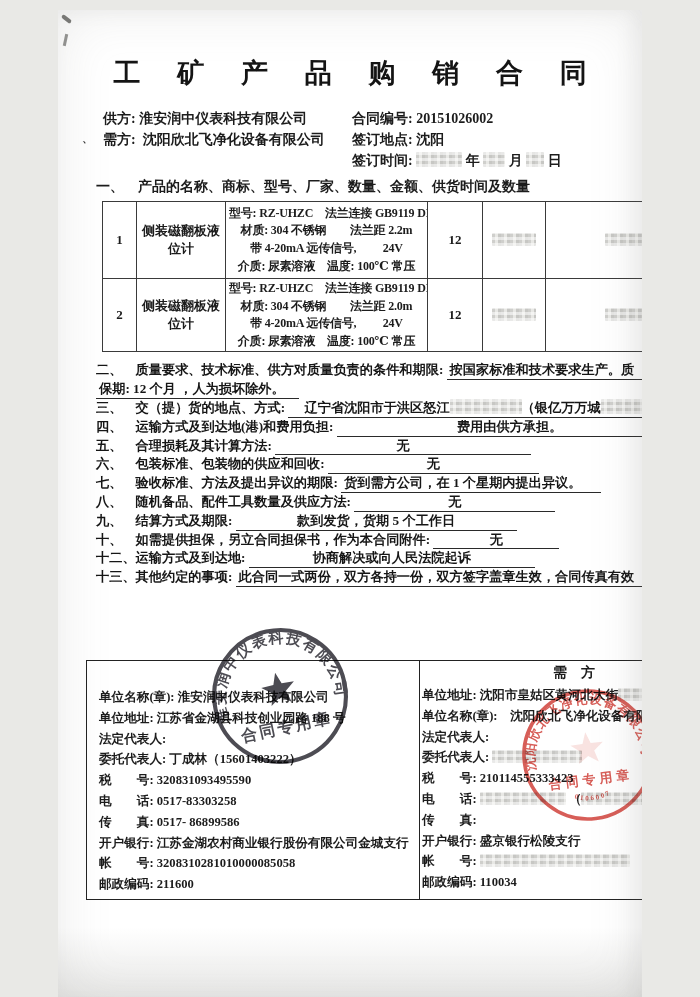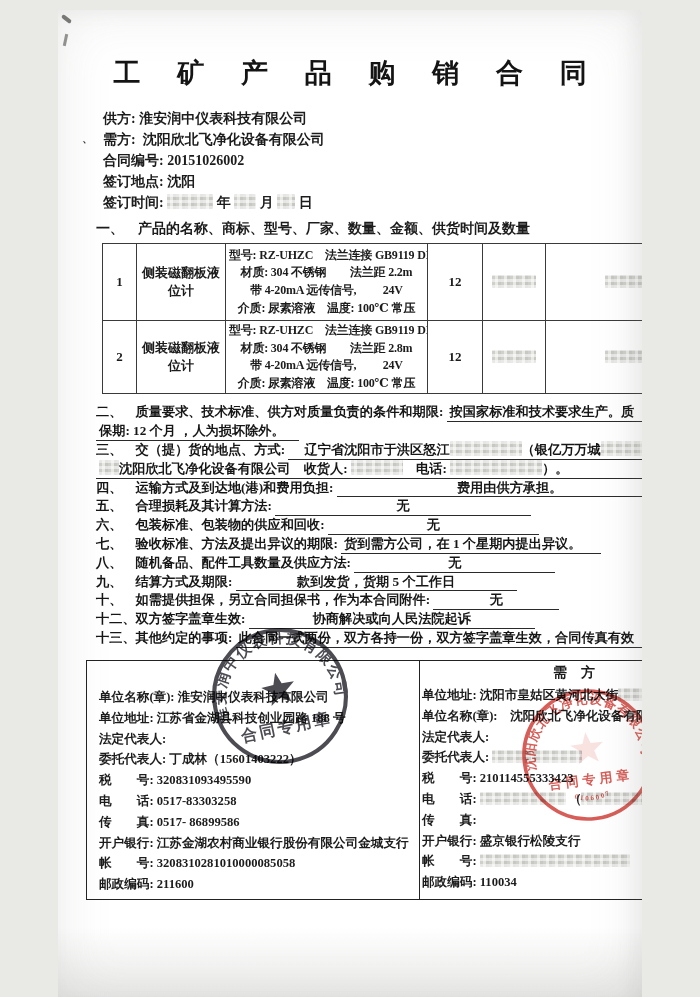--- a/index.html
+++ b/index.html
@@ -10,22 +10,22 @@
     font-weight:600;
   }
   .page::after{content:"";position:absolute;inset:0;pointer-events:none;
     box-shadow:inset 0 0 55px rgba(120,120,115,.14), inset -8px 0 18px rgba(140,140,135,.10);}
   .shade-bottom{position:absolute;left:0;right:0;bottom:0;height:80px;pointer-events:none;
     background:linear-gradient(to bottom, rgba(175,175,170,0), rgba(170,170,165,.30));}
 
   
   .title{padding-top:45px;text-align:center;font-size:27px;font-weight:700;
     letter-spacing:15px;padding-left:15px;color:#141414;}
-  .meta{display:flex;margin:17px 44px 0 45px;
-    font-size:14px;line-height:21px;flex-direction:column;}
+  .meta{display:flex;justify-content:space-between;margin:17px 44px 0 45px;
+    font-size:14px;line-height:21px;}
   .meta .mrow{white-space:nowrap;}
   .meta-right{width:246px;}
   .sec-heading{margin:7px 44px 0 38px;font-size:14px;font-weight:700;}
 
   
   .rd{display:inline-block;vertical-align:-2px;border-radius:1px;
     background-color:#d9d9d6;
     background-image:
       repeating-linear-gradient(0deg, rgba(255,255,255,.55) 0 3px, rgba(0,0,0,0) 3px 6px),
       repeating-linear-gradient(90deg,#cfcfcc 0 3px,#e8e8e5 3px 6px,#c7c7c4 6px 9px);}
@@ -136,21 +136,21 @@
       </td>
       <td class="c">12</td>
       <td class="c"><span class="rd" style="width:44px;height:13px"></span></td>
       <td class="c"><span class="rd" style="width:50px;height:13px"></span></td>
     </tr>
     <tr class="r2">
       <td class="c">2</td>
       <td class="c">侧装磁翻板液位计</td>
       <td class="spec">
         <div>型号: RZ-UHZC　法兰连接 GB9119 DN25</div>
-        <div>材质: 304 不锈钢　　法兰距 2.8m</div>
+        <div>材质: 304 不锈钢　　法兰距 2.0m</div>
         <div>带 4-20mA 远传信号,　　 24V</div>
         <div>介质: 尿素溶液　温度: 100℃ 常压</div>
       </td>
       <td class="c">12</td>
       <td class="c"><span class="rd" style="width:44px;height:13px"></span></td>
       <td class="c"><span class="rd" style="width:50px;height:13px"></span></td>
     </tr>
   </tbody>
     </table>
 
@@ -160,23 +160,20 @@
       <span class="ul" style="padding-right:50px">按国家标准和技术要求生产。质</span>
     </div>
     <div class="tl">
       <span class="ul" style="padding-right:14px">保期: 12 个月 ，人为损坏除外。</span>
     </div>
     <div class="tl">
       <span>三、　交（提）货的地点、方式:</span>
       <span class="ul" style="padding-right:30px">　<span>辽宁省沈阳市于洪区怒江</span><span class="rd" style="width:72px;height:15px"></span><span>（银亿万万城</span><span class="rd" style="width:46px;height:15px"></span></span>
     </div>
     <div class="tl">
-      <span class="ul" style="padding-right:90px"><span class="rd" style="width:20px;height:15px"></span><span>沈阳欣北飞净化设备有限公司　收货人:</span> <span class="rd" style="width:52px;height:15px"></span>　<span>电话:</span> <span class="rd" style="width:92px;height:15px"></span><span>）。</span></span>
-    </div>
-    <div class="tl">
       <span>四、　运输方式及到达地(港)和费用负担:</span>
       <span class="ul cx" style="width:340px">费用由供方承担。</span>
     </div>
     <div class="tl">
       <span>五、　合理损耗及其计算方法:</span>
       <span class="ul cx" style="width:250px">无</span>
     </div>
     <div class="tl">
       <span>六、　包装标准、包装物的供应和回收:</span>
       <span class="ul cx" style="width:205px">无</span>
@@ -191,21 +188,21 @@
     </div>
     <div class="tl">
       <span>九、　结算方式及期限:</span>
       <span class="ul cx" style="width:275px">款到发货，货期 5 个工作日</span>
     </div>
     <div class="tl">
       <span>十、　如需提供担保，另立合同担保书，作为本合同附件:</span>
       <span class="ul cx" style="width:120px">无</span>
     </div>
     <div class="tl">
-      <span>十二、双方签字盖章生效:</span>
+      <span>十二、运输方式及到达地:</span>
       <span class="ul cx" style="width:280px">协商解决或向人民法院起诉</span>
     </div>
     <div class="tl">
       <span>十三、其他约定的事项:</span>
       <span class="ul" style="padding-right:10px">此合同一式两份，双方各持一份，双方签字盖章生效，合同传真有效</span>
     </div>
   </div>
 
   <div class="pbox">
     <div class="pcol left">

